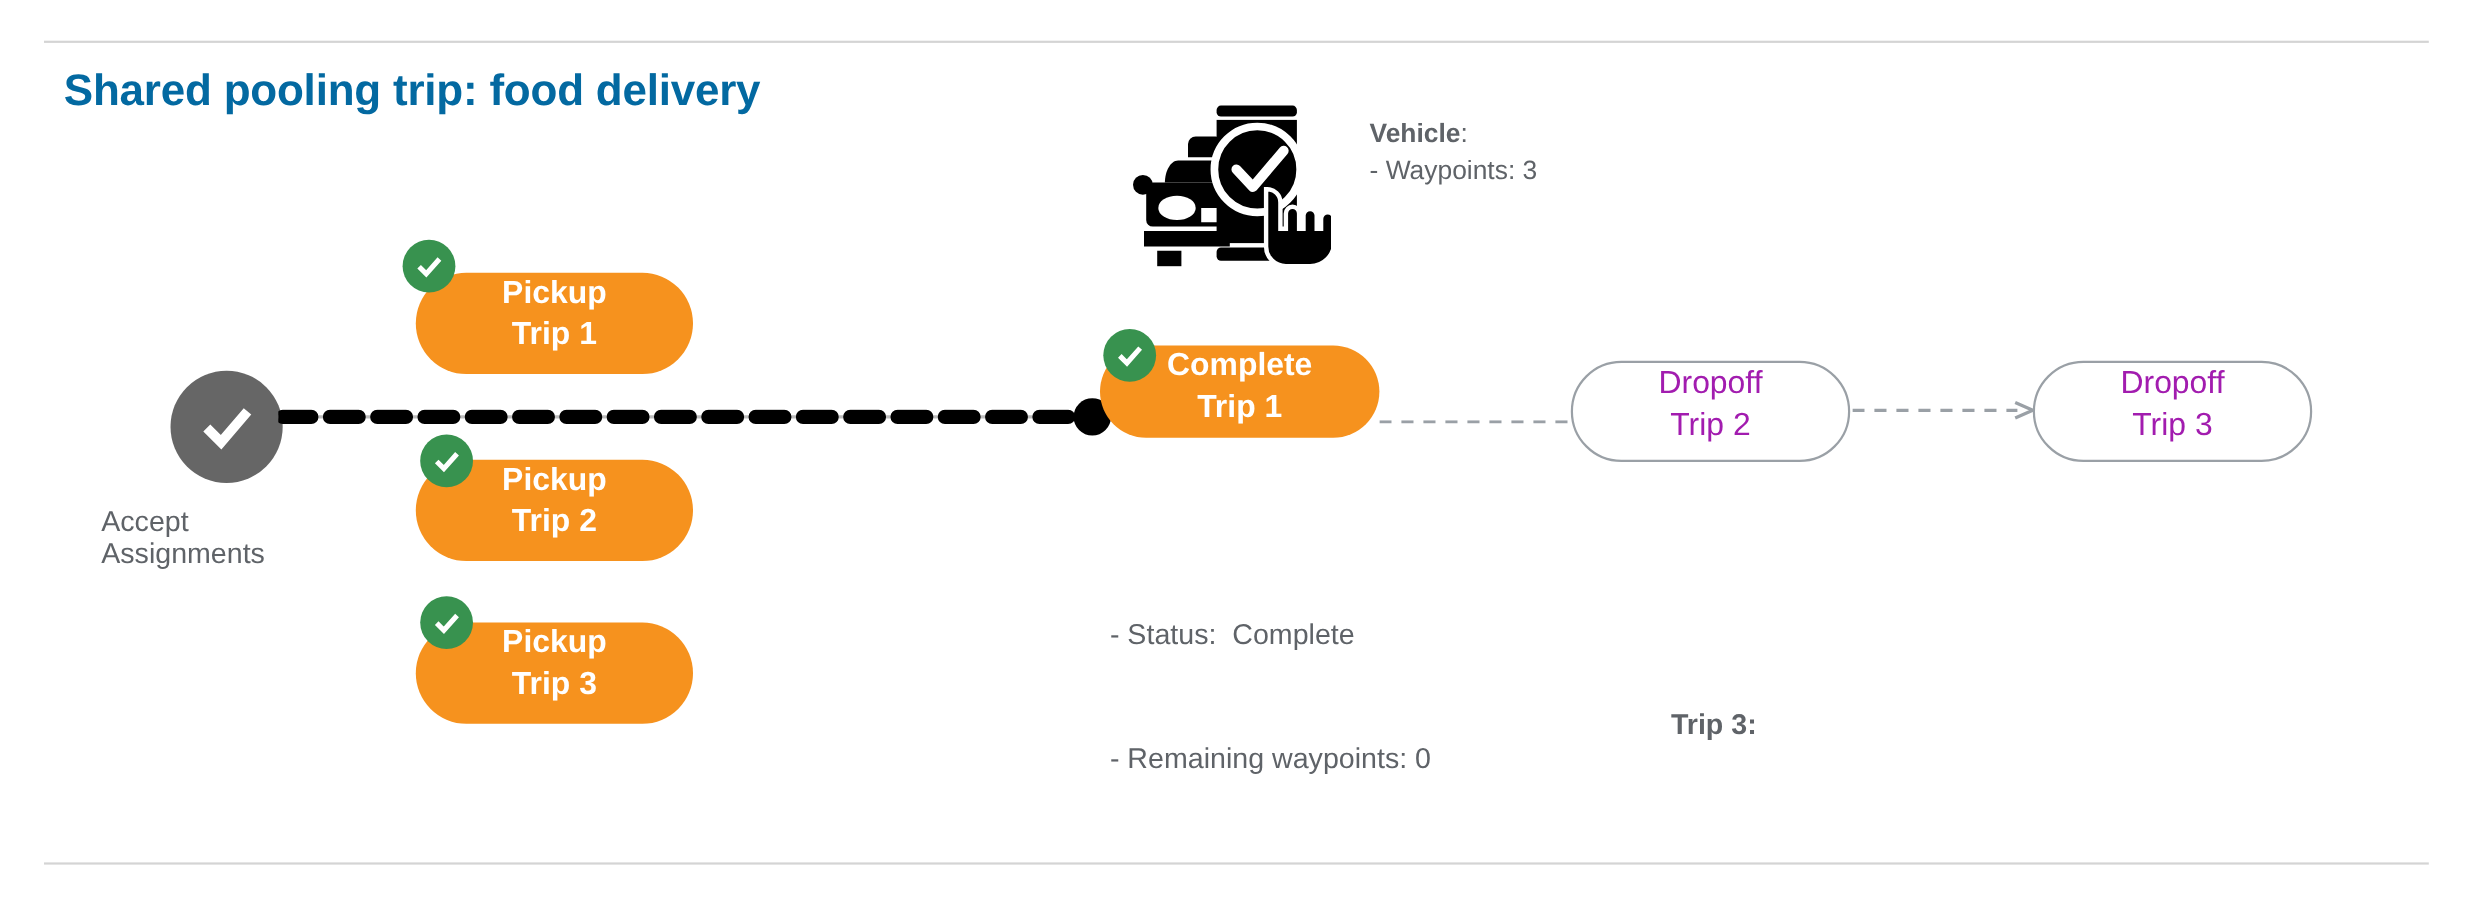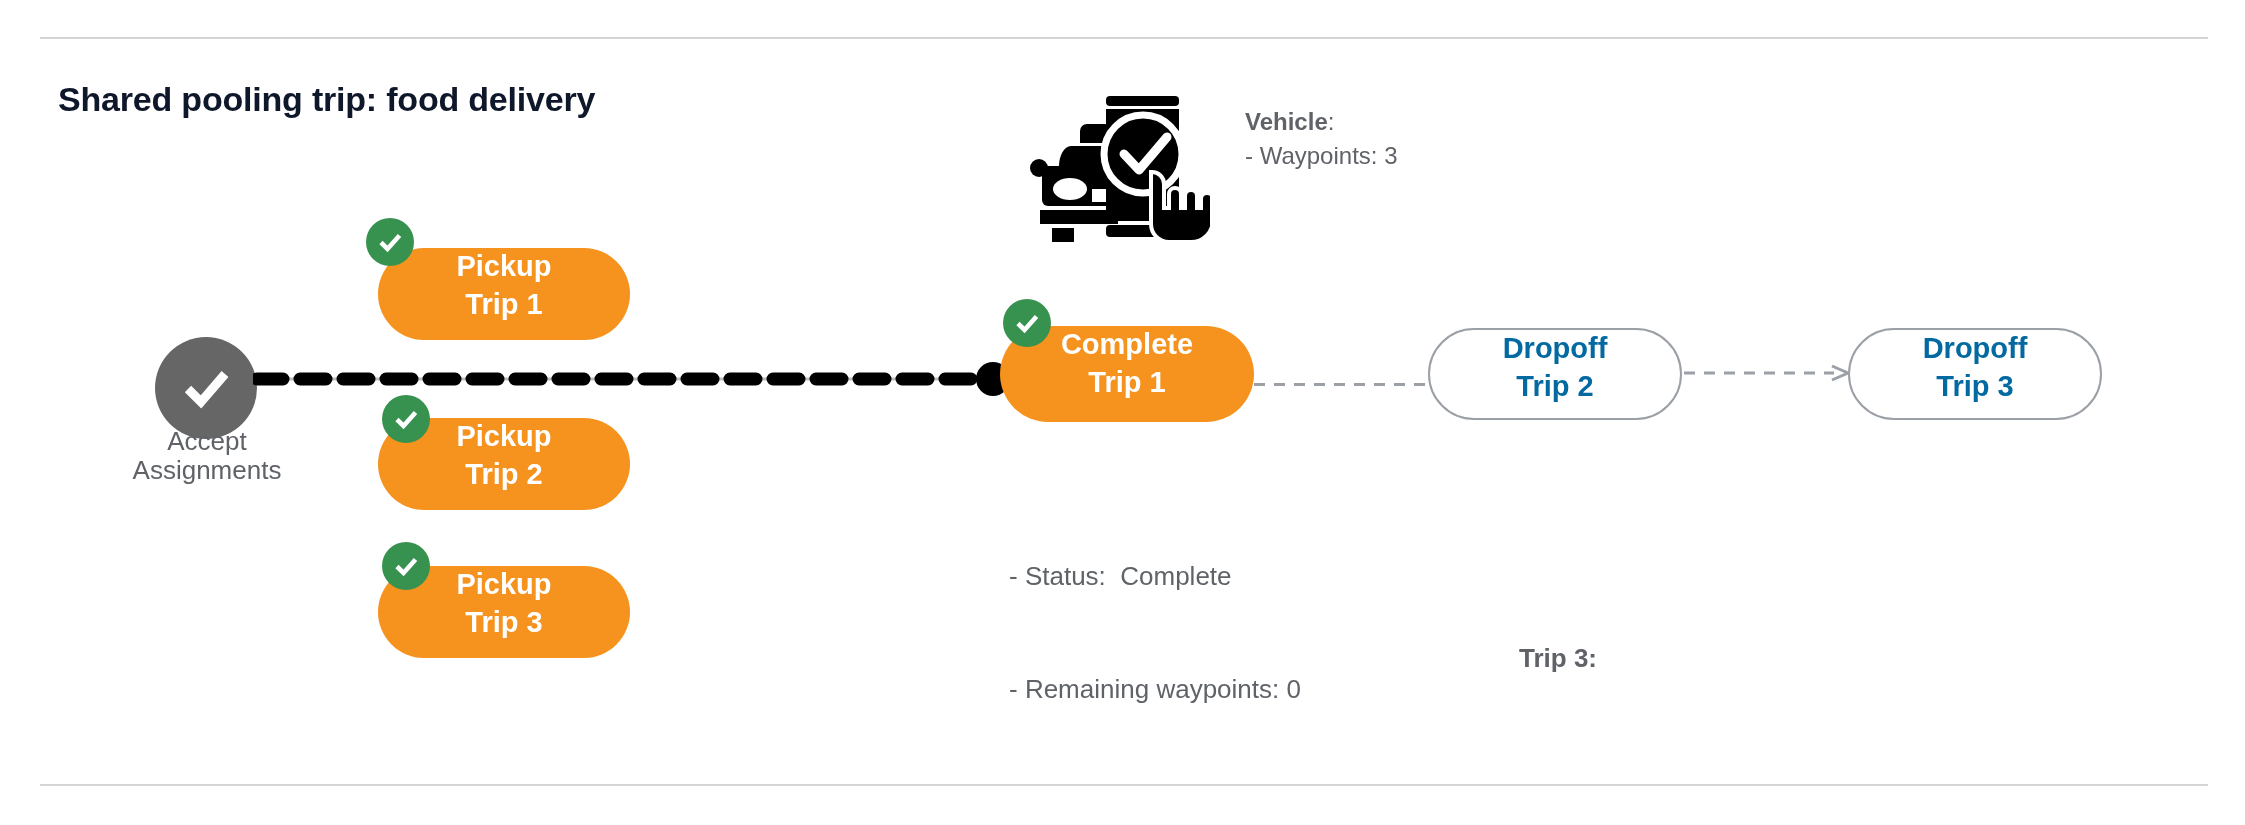--- a/index.html
+++ b/index.html
@@ -9,32 +9,32 @@
     overflow:hidden;position:relative;
   }
   .canvas{position:absolute;inset:0;}
 
   .rule{position:absolute;left:40px;width:2168px;height:2px;background:#d4d4d4;}
   .rule.top{top:37px;}
   .rule.bottom{top:784px;}
 
   .page-title{
     position:absolute;left:58px;top:60px;
-    font-size:34px;font-weight:bold;color:#0f172a;
-    letter-spacing:-0.2px;white-space:nowrap;margin-top:20px;
+    font-size:40px;font-weight:bold;color:#0369a1;
+    letter-spacing:-0.2px;white-space:nowrap;
   }
 
   
   .accept-node{position:absolute;left:155px;top:337px;width:102px;height:102px;}
   .accept-circle{
     width:102px;height:102px;border-radius:50%;background:#666666;
     display:flex;align-items:center;justify-content:center;
   }
   .accept-label{
-    position:absolute;left:92px;top:427px;width:230px;text-align:center;
+    position:absolute;left:92px;top:460px;width:230px;
     font-size:26px;line-height:1.12;color:#5f6368;
   }
   .accept-label span{display:block;}
 
   
   .black-dash{
     position:absolute;left:253px;top:372px;width:740px;height:14px;
   }
   .black-dash svg{display:block;}
   .end-dot{
@@ -44,28 +44,28 @@
 
   
   .chip{
     position:absolute;border-radius:48px;
     display:flex;flex-direction:column;align-items:center;justify-content:flex-start;
     box-sizing:border-box;
   }
   .chip-line{display:block;white-space:nowrap;}
   .chip.solid{background:#F6921E;color:#ffffff;font-size:29px;font-weight:bold;line-height:1.30;}
   .chip.outline{
-    background:#ffffff;border:2.5px solid #9aa0a6;color:#0369a1;
-    font-size:29px;font-weight:bold;line-height:1.30;
+    background:#ffffff;border:2.5px solid #9aa0a6;color:#a21caf;
+    font-size:29px;font-weight:normal;line-height:1.30;
   }
 
   .chip-pickup1{left:378px;top:248px;width:252px;height:92px;}
   .chip-pickup2{left:378px;top:418px;width:252px;height:92px;}
   .chip-pickup3{left:378px;top:566px;width:252px;height:92px;}
-  .chip-complete{left:1000px;top:326px;width:254px;height:96px;}
+  .chip-complete{left:1000px;top:314px;width:254px;height:84px;}
   .chip-drop2{left:1428px;top:328px;width:254px;height:92px;}
   .chip-drop3{left:1848px;top:328px;width:254px;height:92px;}
 
   
   .badge{
     position:absolute;width:48px;height:48px;border-radius:50%;
     background:#38924F;display:flex;align-items:center;justify-content:center;
   }
   .badge-p1{left:366px;top:218px;}
   .badge-p2{left:382px;top:395px;}

